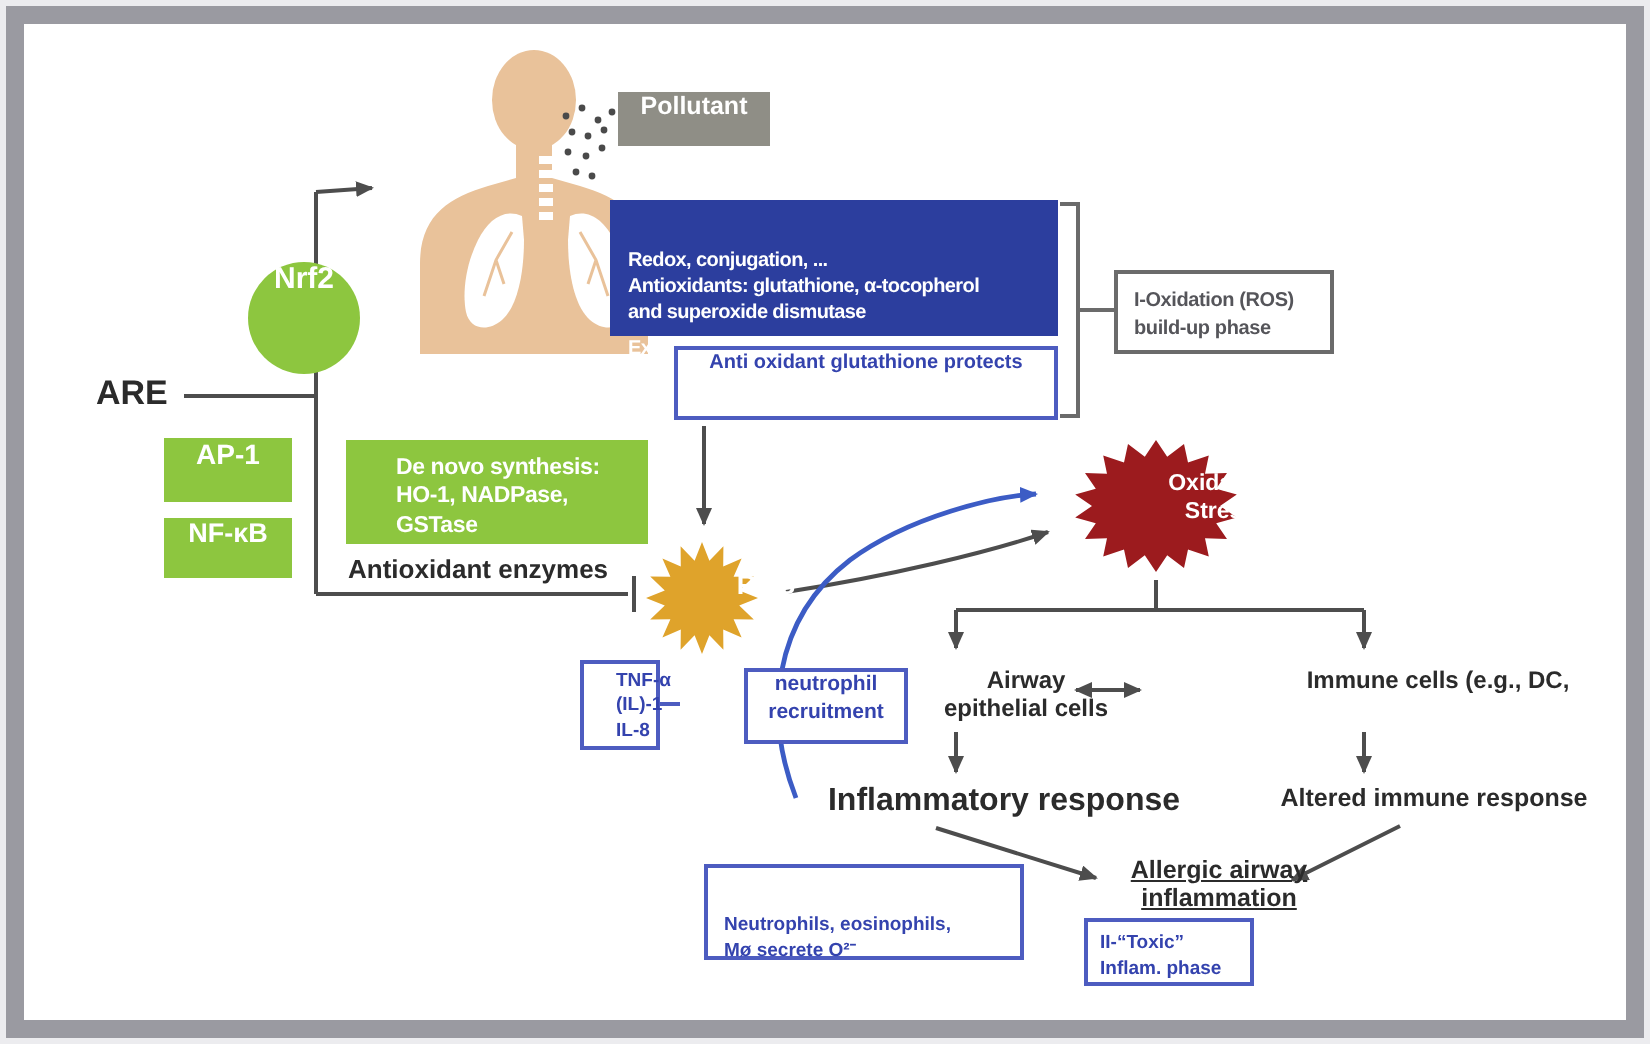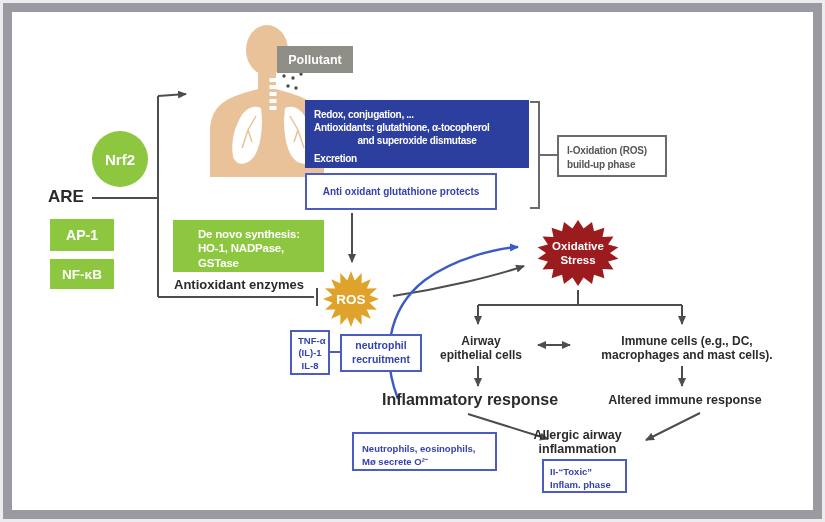--- a/index.html
+++ b/index.html
@@ -5,21 +5,21 @@
   html,body{margin:0;padding:0;}
   body{
     width:825px;height:522px;position:relative;overflow:hidden;
     background:#ececef;
     font-family:"Liberation Sans", sans-serif;
   }
   .frame{position:absolute;left:3px;top:3px;width:801px;height:498px;
          border:9px solid #9a9aa1;background:#ffffff;}
   svg.layer{position:absolute;left:0;top:0;z-index:2;}
   .abs{position:absolute;z-index:3;box-sizing:border-box;}
-  .ctr{display:flex;flex-direction:column;align-items:center;justify-content:center;text-align:center;}
+  .ctr{display:flex;flex-direction:column;align-items:center;justify-content:flex-start;text-align:center;margin-left:32px;}
   .greenbox{background:#8dc63f;color:#fff;font-weight:bold;}
   .bluebox{background:#2c3e9e;color:#fff;font-weight:bold;}
   .outline-blue{background:#fff;border:2px solid #4d5cc0;color:#3443ae;font-weight:bold;}
   .outline-gray{background:#fff;border:2px solid #6b6b6b;color:#55555a;font-weight:bold;}
   .graybox{background:#8f8e86;color:#fff;font-weight:bold;}
   .blk{color:#2b2b2b;font-weight:bold;}
   .circle{border-radius:50%;}
   .nowrap{white-space:nowrap;}
 </style>
 </head>
@@ -100,24 +100,24 @@
 </div>
 
 <div class="abs greenbox ctr" style="left:50px;top:259px;width:64px;height:30px;font-size:13.5px;">
   <span>NF-κB</span>
 </div>
 
 <div class="abs graybox ctr" style="left:277px;top:46px;width:76px;height:27px;font-size:12.5px;">
   <span>Pollutant</span>
 </div>
 
-<div class="abs bluebox nowrap" style="left:305px;top:100px;width:224px;height:68px;padding:8px 9px;font-size:10px;letter-spacing:-0.3px;line-height:1.3;">
+<div class="abs bluebox nowrap" style="left:305px;top:100px;width:224px;height:68px;padding:24px 9px;font-size:10px;letter-spacing:-0.3px;line-height:1.3;">
   <div>Redox, conjugation, ...</div>
   <div>Antioxidants: glutathione, α-tocopherol</div>
-  <div style="text-align:center;">and superoxide dismutase</div>
+  <div style="text-align:left;">and superoxide dismutase</div>
   <div style="margin-top:5px;">Excretion</div>
 </div>
 
 <div class="abs outline-blue ctr nowrap" style="left:305px;top:173px;width:192px;height:37px;font-size:10px;line-height:1.35;">
   <div>Anti oxidant glutathione protects</div>
 </div>
 
 <div class="abs outline-gray nowrap" style="left:557px;top:135px;width:110px;height:42px;padding:7px 8px;font-size:10px;letter-spacing:-0.2px;line-height:1.35;">
   <div>I-Oxidation (ROS)</div>
   <div>build-up phase</div>
@@ -131,51 +131,50 @@
 
 <div class="abs blk nowrap" style="left:174px;top:277px;font-size:13px;">Antioxidant enzymes</div>
 
 <div class="abs ctr" style="left:321px;top:285px;width:60px;height:28px;color:#fff;font-weight:bold;font-size:13.5px;">ROS</div>
 
 <div class="abs ctr" style="left:538px;top:235px;width:80px;height:36px;color:#fff;font-weight:bold;font-size:11.5px;line-height:1.25;">
   <div>Oxidative</div>
   <div>Stress</div>
 </div>
 
-<div class="abs outline-blue nowrap" style="left:290px;top:330px;width:40px;height:45px;padding:3px 6px;font-size:9.5px;line-height:1.3;text-align:center;">
+<div class="abs outline-blue nowrap" style="left:290px;top:330px;width:40px;height:45px;padding:3px 16px;font-size:9.5px;line-height:1.3;">
   <div>TNF-α</div>
   <div>(IL)-1</div>
   <div>IL-8</div>
 </div>
 
 <div class="abs outline-blue ctr nowrap" style="left:340px;top:334px;width:82px;height:38px;font-size:10.5px;line-height:1.3;">
   <div>neutrophil</div>
   <div>recruitment</div>
 </div>
 
 <div class="abs blk ctr nowrap" style="left:421px;top:333px;width:120px;height:30px;font-size:12px;line-height:1.2;">
   <div>Airway</div>
   <div>epithelial cells</div>
 </div>
 
 <div class="abs blk ctr nowrap" style="left:582px;top:333px;width:210px;height:30px;font-size:12px;line-height:1.2;">
   <div>Immune cells (e.g., DC,</div>
-  <div>macrophages and mast cells).</div>
 </div>
 
 <div class="abs blk ctr nowrap" style="left:395px;top:392px;width:150px;height:16px;font-size:16px;">Inflammatory response</div>
 
 <div class="abs blk ctr nowrap" style="left:600px;top:392px;width:170px;height:16px;font-size:12.5px;">Altered immune response</div>
 
-<div class="abs blk ctr nowrap" style="left:520px;top:428px;width:115px;height:28px;font-size:12.5px;line-height:1.15;">
+<div class="abs blk ctr nowrap" style="left:520px;top:428px;width:115px;height:28px;font-size:12.5px;line-height:1.15;text-decoration:underline;">
   <div>Allergic airway</div>
   <div>inflammation</div>
 </div>
 
-<div class="abs outline-blue nowrap" style="left:352px;top:432px;width:145px;height:39px;padding:8px 8px;font-size:9.5px;line-height:1.4;">
+<div class="abs outline-blue nowrap" style="left:352px;top:432px;width:160px;height:39px;padding:22px 8px;font-size:9.5px;line-height:1.4;">
   <div>Neutrophils, eosinophils,</div>
   <div>Mø secrete O²⁻</div>
 </div>
 
 <div class="abs outline-blue nowrap" style="left:542px;top:459px;width:85px;height:34px;padding:4px 6px;font-size:9.5px;line-height:1.4;">
   <div>II-“Toxic”</div>
   <div>Inflam. phase</div>
 </div>
 
 </body></html>

